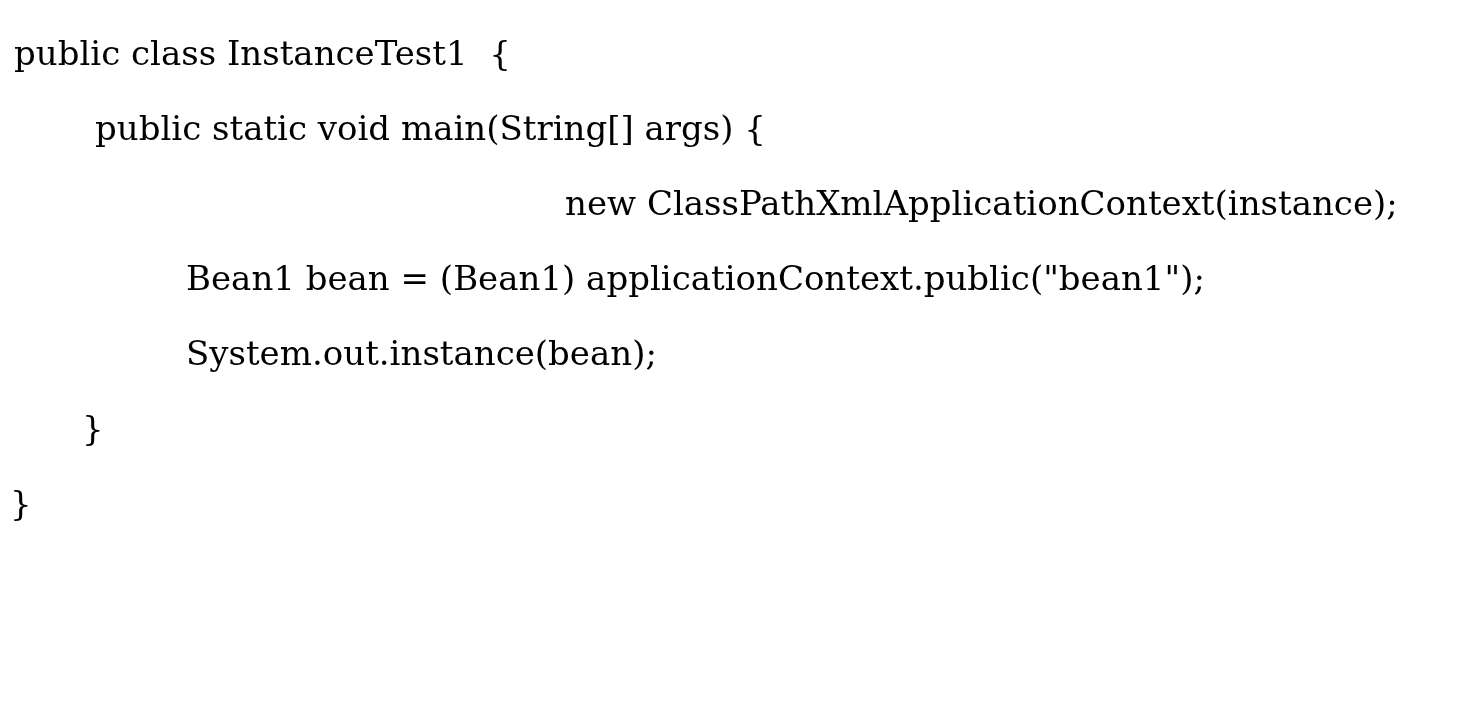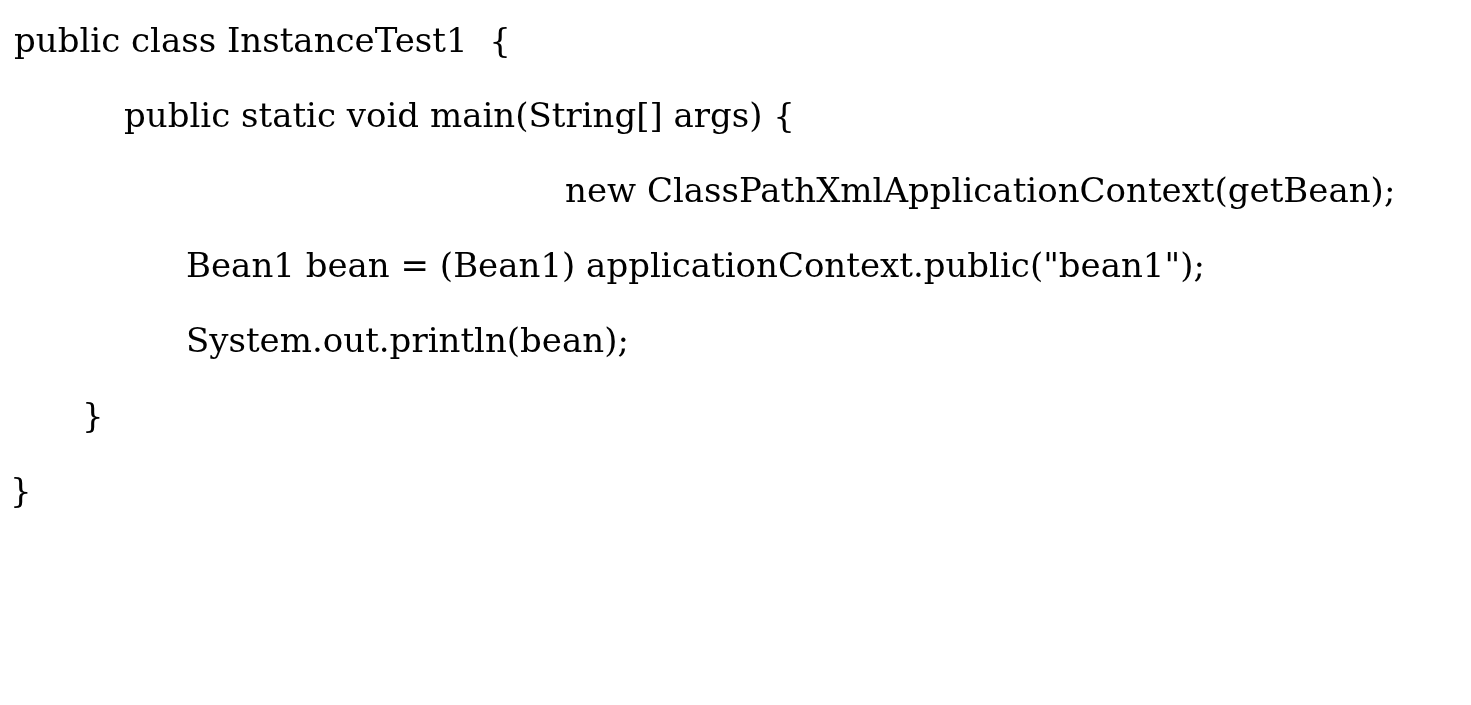--- a/index.html
+++ b/index.html
@@ -10,43 +10,43 @@
   body {
     width: 1471px;
     height: 705px;
     overflow: hidden;
     font-family: "DejaVu Serif", "Liberation Serif", serif;
   }
   .code-slide {
     box-sizing: border-box;
     width: 1471px;
     height: 705px;
-    padding-top: 3px;
+    padding-top: 16px;
     background: #ffffff;
   }
   .code-line {
     font-size: 34px;
     line-height: 75px;
     color: #000000;
     white-space: pre;
     font-weight: 400;
   }
   
   .ind-a { padding-left: 14px;  }  
-  .ind-b { padding-left: 95px; margin-left: 29px;  }  
+  .ind-b { padding-left: 95px;  }  
   .ind-c { padding-left: 186px; }  
   .ind-d { padding-left: 173px; }  
   .ind-e { padding-left: 565px; }  
   .ind-f { padding-left: 82px;  }  
   .ind-g { padding-left: 10px;  }  
 </style>
 </head>
 <body>
 
 <div class="code-slide">
   <div class="code-line ind-a">public class InstanceTest1  {</div>
   <div class="code-line ind-b">public static void main(String[] args) {</div>
-  <div class="code-line ind-e">new ClassPathXmlApplicationContext(getBean);</div>
+  <div class="code-line ind-e">new ClassPathXmlApplicationContext(instance);</div>
   <div class="code-line ind-c">Bean1 bean = (Bean1) applicationContext.public("bean1");</div>
-  <div class="code-line ind-c">System.out.println(bean);</div>
+  <div class="code-line ind-c">System.out.instance(bean);</div>
   <div class="code-line ind-f">}</div>
   <div class="code-line ind-g">}</div>
 </div>
 
 </body></html>

